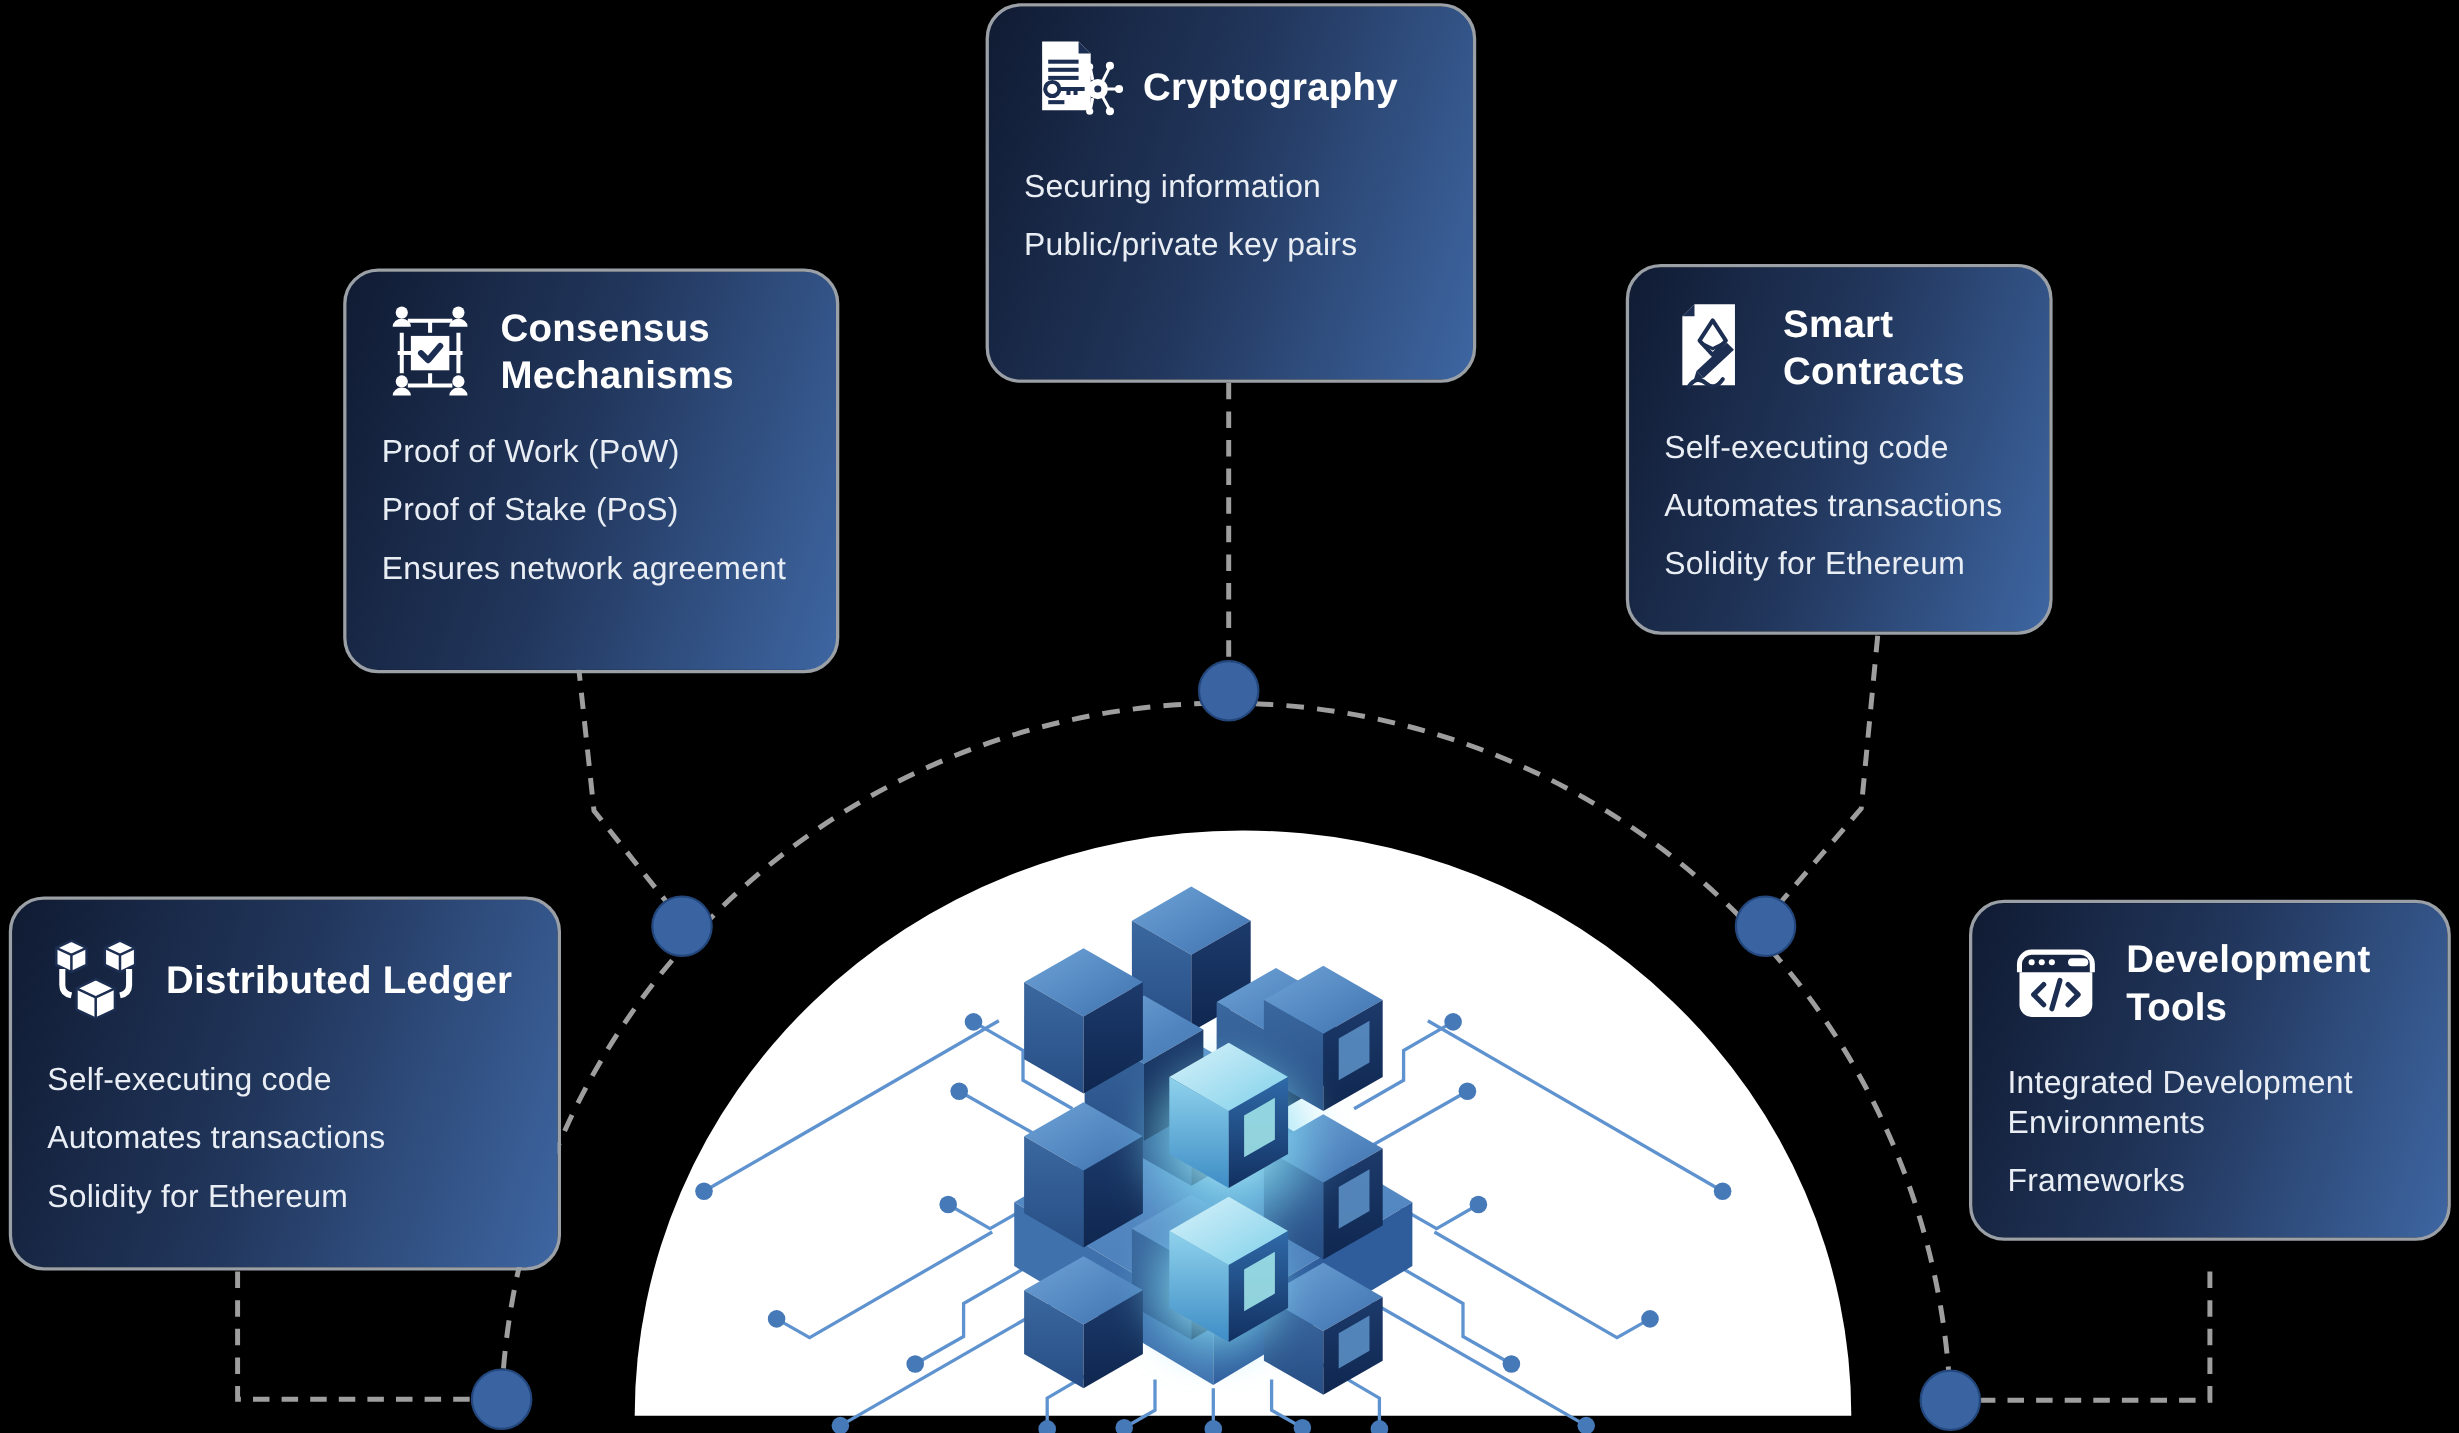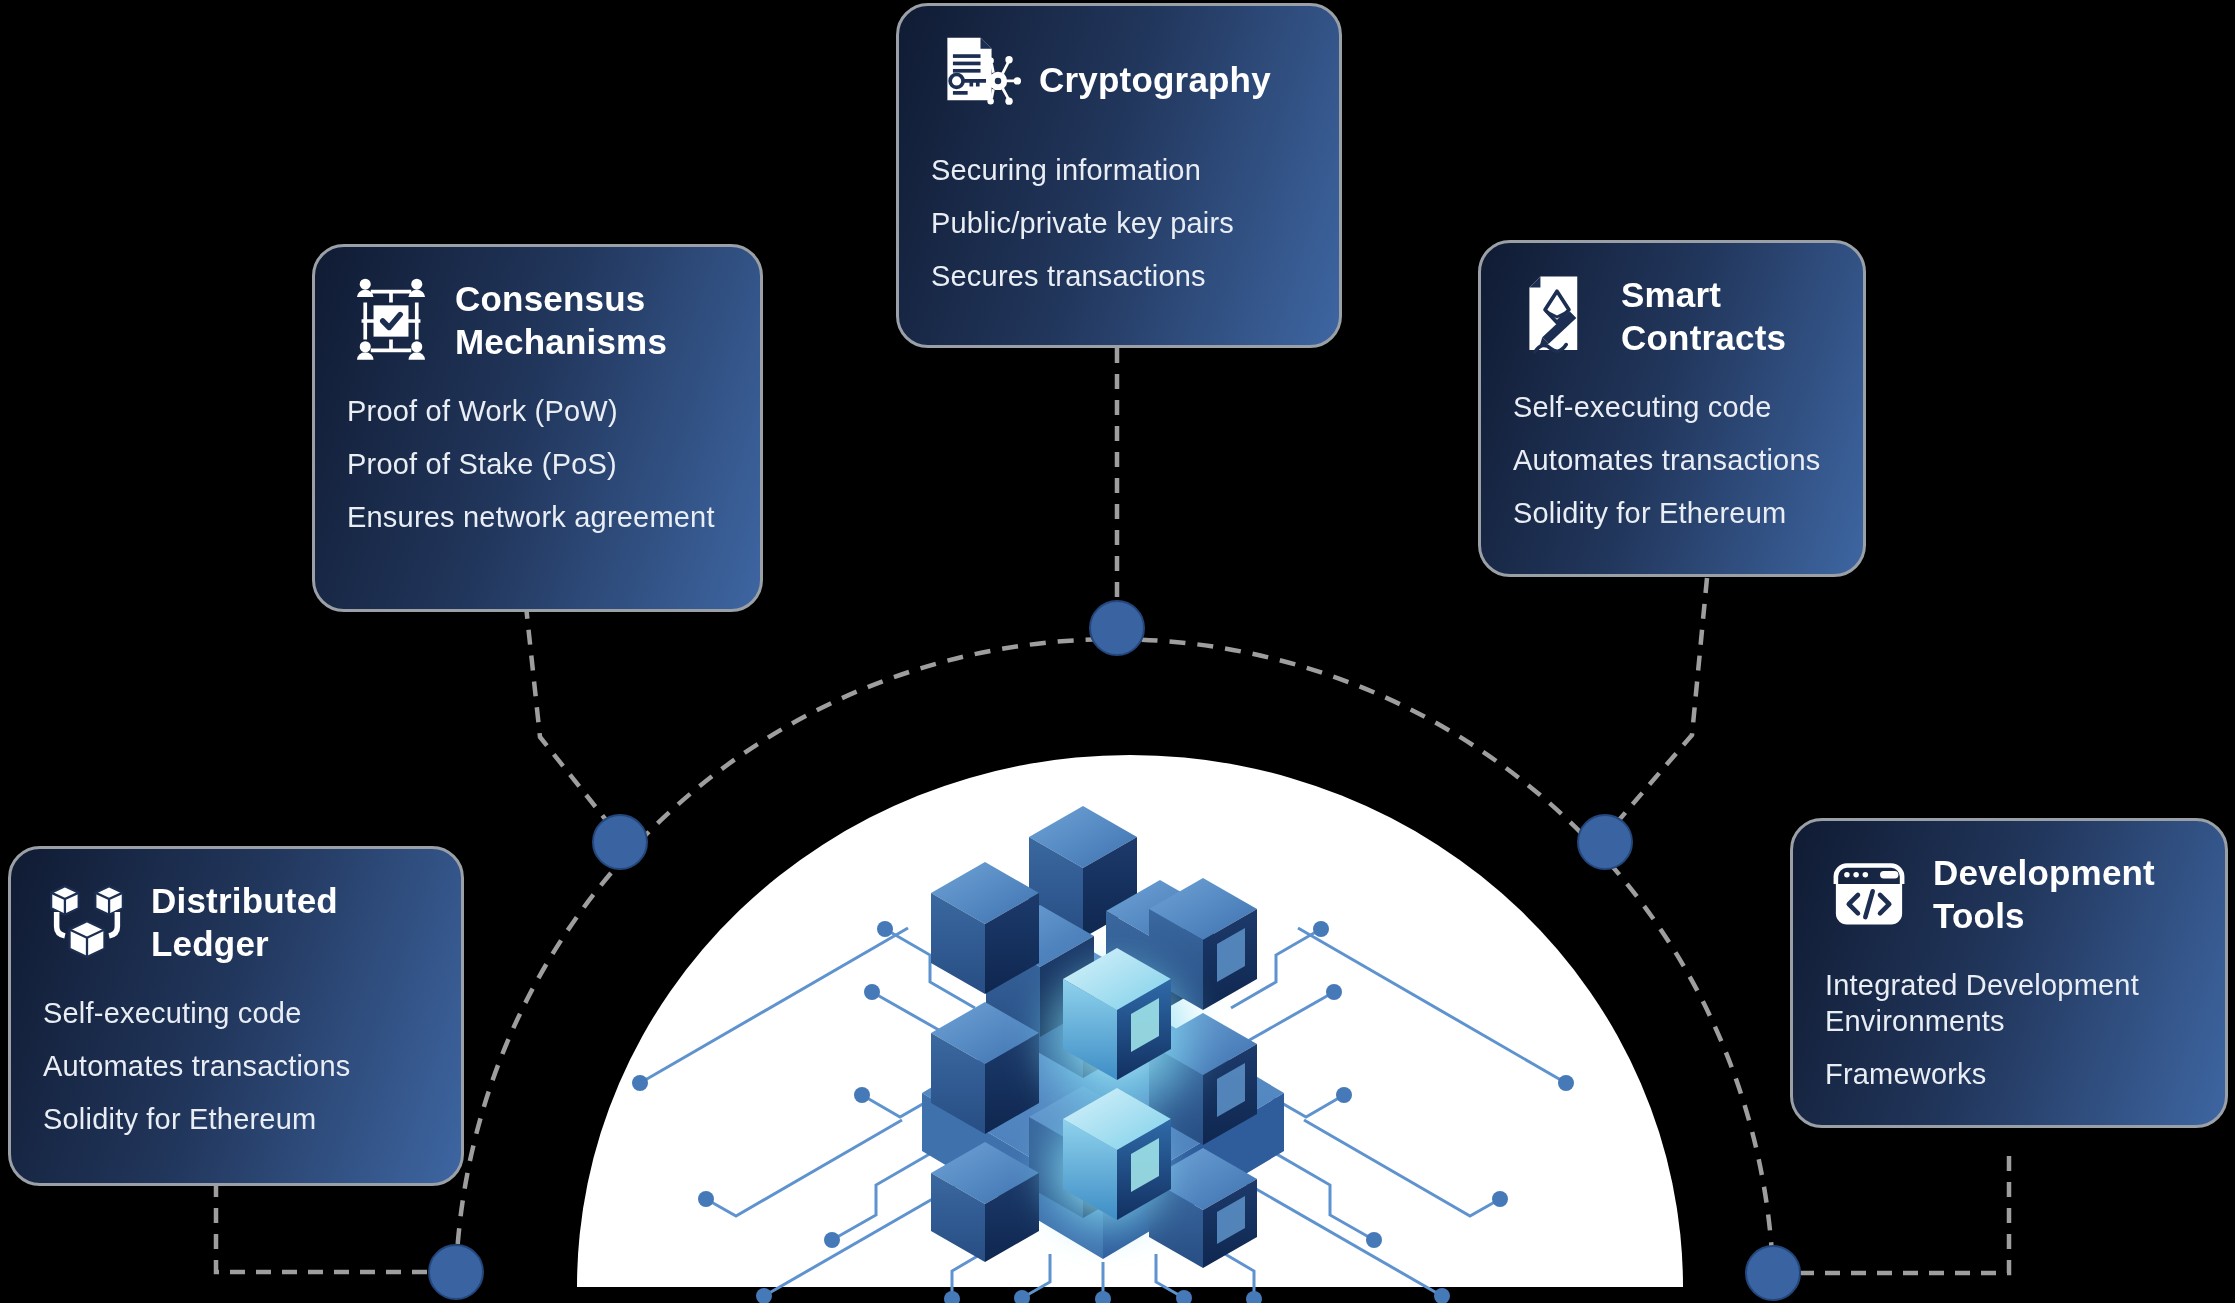--- a/index.html
+++ b/index.html
@@ -272,21 +272,20 @@
             <circle cx="96" cy="51" r="4" fill="#fff"></circle>
           <circle cx="87" cy="73" r="4" fill="#fff"></circle>
             <circle cx="67" cy="29" r="3.5" fill="#fff"></circle>
           <circle cx="67" cy="73" r="3.5" fill="#fff"></circle>
         </svg>
       </span>
       <h2 class="card-title">Cryptography</h2>
     </div>
     <p class="card-item">Securing information</p>
     <p class="card-item">Public/private key pairs</p>
-    <p class="card-item">Secures transactions</p>
   </div>
 
   <div class="card" style="left:312px;top:244px;width:451px;height:368px">
     <div class="card-header">
       <span class="card-icon">
         <svg viewBox="0 0 100 100">
           <path d="M50,30 V18 M28,18 H72 M50,70 V82 M28,82 H72 M22,30 V70 M78,30 V70 M32,50 H18 M68,50 H82" stroke="#fff" stroke-width="4" fill="none"></path>
           <rect x="31" y="33" width="38" height="34" fill="#fff"></rect>
           <path d="M41,50 l7,7 l12,-14" stroke="#1c2e51" stroke-width="6" fill="none" stroke-linecap="round" stroke-linejoin="round"></path>
           <g fill="#fff">
@@ -321,21 +320,21 @@
           <path d="M26,88 q8,-12 17,-4 t17,-4" fill="none" stroke="#1c2e51" stroke-width="4" stroke-linecap="round"></path>
         </svg>
       </span>
       <h2 class="card-title">Smart Contracts</h2>
     </div>
     <p class="card-item">Self-executing code</p>
     <p class="card-item">Automates transactions</p>
     <p class="card-item">Solidity for Ethereum</p>
   </div>
 
-  <div class="card" style="left:8px;top:846px;width:456px;height:340px">
+  <div class="card" style="left:8px;top:815px;width:502px;height:340px">
     <div class="card-header">
       <span class="card-icon">
         <svg viewBox="0 0 100 100">
           <g fill="#fff" stroke="#1c2e51" stroke-width="2.5" stroke-linejoin="round">
             <path d="M26,10 L41,17 V34 L26,41 L11,34 V17 Z"></path>
             <path d="M11,17 L26,24 L41,17 M26,24 V41" fill="none"></path>
             <path d="M74,10 L89,17 V34 L74,41 L59,34 V17 Z"></path>
             <path d="M59,17 L74,24 L89,17 M74,24 V41" fill="none"></path>
             <path d="M50,48 L69,57 V78 L50,87 L31,78 V57 Z"></path>
             <path d="M31,57 L50,66 L69,57 M50,66 V87" fill="none"></path>

